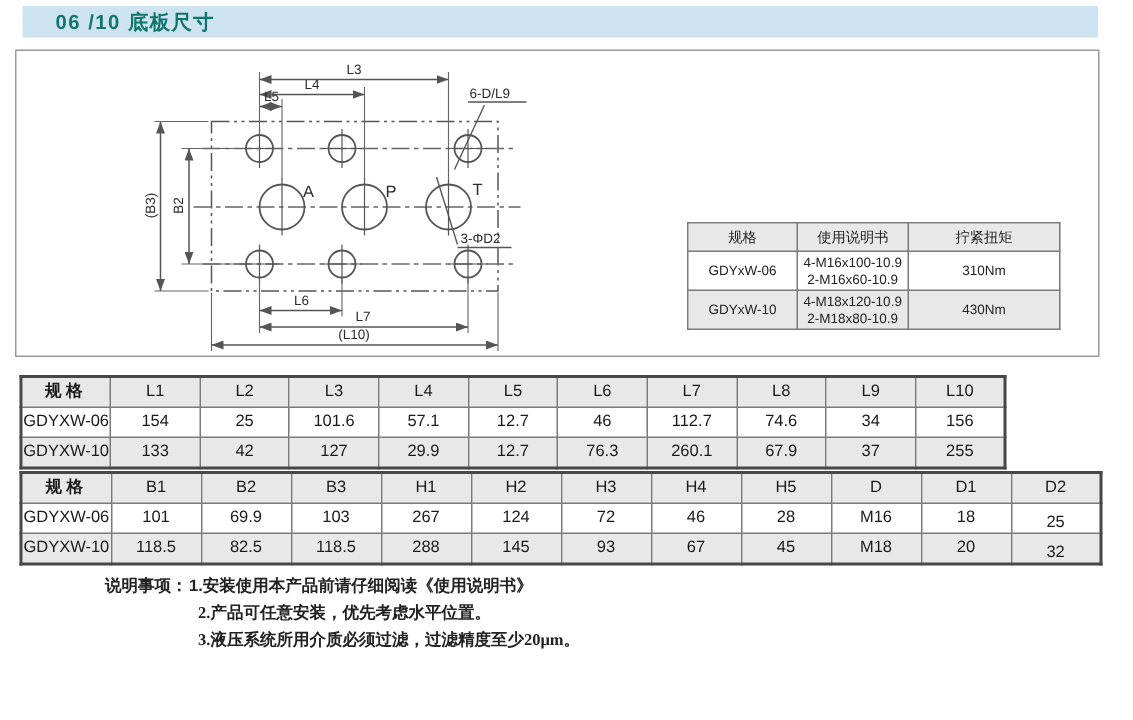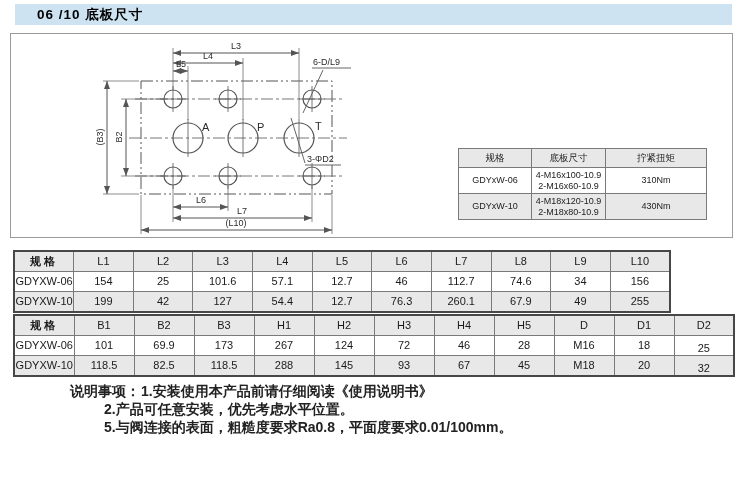--- a/index.html
+++ b/index.html
@@ -4,21 +4,21 @@
 <style>
   html,body{margin:0;padding:0;background:#ffffff;}
   .page{
     position:relative;width:755px;height:480px;overflow:hidden;background:#ffffff;
     font-family:"Liberation Sans","DejaVu Sans",sans-serif;color:#1a1a1a;
   }
   
   .title-bar{
     position:absolute;left:15px;top:4px;width:717px;height:21px;
     background:#cde3f2;line-height:21px;padding-left:22px;box-sizing:border-box;
-    font-size:13.5px;font-weight:bold;color:#000000;letter-spacing:1px;
+    font-size:13.5px;font-weight:bold;color:#0f766e;letter-spacing:1px;
   }
   
   .drawing-box{
     position:absolute;left:10px;top:33px;width:721px;height:203px;
     border:1px solid #9a9a9a;background:#fff;box-sizing:content-box;
   }
   .drawing-box svg{position:absolute;left:0;top:0;}
   
   .screw-table{
     position:absolute;left:447px;top:114px;width:248px;
@@ -43,24 +43,24 @@
   }
   .dim-table th{background:#e8e8e8;font-weight:normal;}
   .dim-table th:first-child{font-weight:bold;letter-spacing:3px;}
   .dim-table tr.alt td{background:#e8e8e8;}
   #dim-table-l{left:13px;top:250px;width:658px;}
   #dim-table-b{left:13px;top:314px;width:722px;}
   td.lowered span{position:relative;top:3px;display:inline-block;}
   
   .notes{
     position:absolute;left:70px;top:382px;width:640px;
-    font-size:14px;font-weight:bold;color:#222;
+    font-size:11px;font-weight:bold;color:#222;
   }
   .note-line{line-height:18px;white-space:nowrap;}
-  .note-line.indent{margin-left:34px;}
+  .note-line.indent{margin-left:62px;font-family:Liberation Serif, serif;}
   .note-label{margin-right:1px;}
   
   .dimtext{font-size:9px;fill:#2b2b2b;}
   .porttext{font-size:11px;fill:#2b2b2b;}
 </style>
 </head>
 <body>
 
 <div class="page">
 
@@ -170,21 +170,21 @@
 
     <table class="screw-table" id="screw-table">
       <colgroup>
           <col style="width:73px">
           <col style="width:74px">
           <col style="width:101px">
         </colgroup>
       <thead>
           <tr>
             <th>规格</th>
-            <th>底板尺寸</th>
+            <th>使用说明书</th>
             <th>拧紧扭矩</th>
           </tr>
         </thead>
         <tbody>
           <tr>
             <td><span>GDYxW-06</span></td>
             <td>
               <div>4-M16x100-10.9</div>
               <div>2-M16x60-10.9</div>
             </td>
@@ -227,29 +227,29 @@
           <td><span>57.1</span></td>
           <td><span>12.7</span></td>
           <td><span>46</span></td>
           <td><span>112.7</span></td>
           <td><span>74.6</span></td>
           <td><span>34</span></td>
           <td><span>156</span></td>
         </tr>
         <tr class="alt">
           <td><span>GDYXW-10</span></td>
-          <td><span>199</span></td>
+          <td><span>133</span></td>
           <td><span>42</span></td>
           <td><span>127</span></td>
-          <td><span>54.4</span></td>
+          <td><span>29.9</span></td>
           <td><span>12.7</span></td>
           <td><span>76.3</span></td>
           <td><span>260.1</span></td>
           <td><span>67.9</span></td>
-          <td><span>49</span></td>
+          <td><span>37</span></td>
           <td><span>255</span></td>
         </tr>
       </tbody>
   </table>
 
   <table class="dim-table" id="dim-table-b">
     <thead>
         <tr>
           <th>规格</th>
           <th>B1</th>
@@ -263,21 +263,21 @@
           <th>D</th>
           <th>D1</th>
           <th>D2</th>
         </tr>
       </thead>
       <tbody>
         <tr>
           <td><span>GDYXW-06</span></td>
           <td><span>101</span></td>
           <td><span>69.9</span></td>
-          <td><span>173</span></td>
+          <td><span>103</span></td>
           <td><span>267</span></td>
           <td><span>124</span></td>
           <td><span>72</span></td>
           <td><span>46</span></td>
           <td><span>28</span></td>
           <td><span>M16</span></td>
           <td><span>18</span></td>
           <td class="lowered"><span>25</span></td>
         </tr>
         <tr class="alt">
@@ -296,17 +296,17 @@
         </tr>
       </tbody>
   </table>
 
   <div class="notes">
     <div class="note-line">
       <span class="note-label">说明事项：</span><span>1.安装使用本产品前请仔细阅读《使用说明书》</span>
     </div>
     <div id="extra-notes">
         <div class="note-line indent">2.产品可任意安装，优先考虑水平位置。</div>
-        <div class="note-line indent">5.与阀连接的表面，粗糙度要求Ra0.8，平面度要求0.01/100mm。</div>
+        <div class="note-line indent">3.液压系统所用介质必须过滤，过滤精度至少20μm。</div>
       </div>
   </div>
 
 </div>
 
 </body></html>

